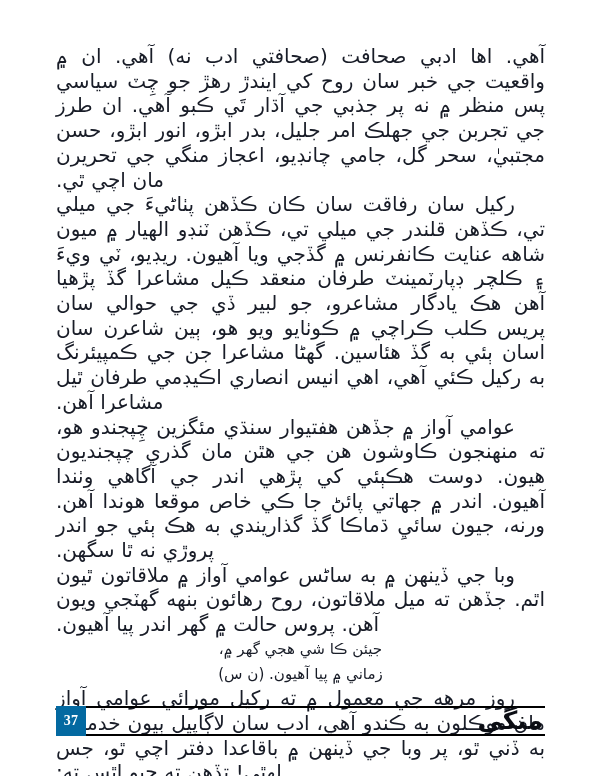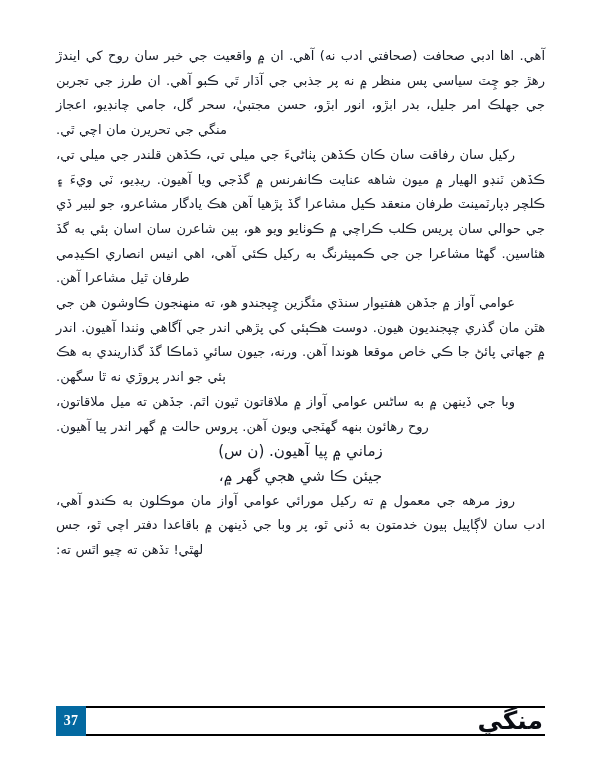--- a/index.html
+++ b/index.html
@@ -29,21 +29,21 @@
     top: 44px;
     left: 56px;
     width: 489px;
     direction: rtl;
     text-align: justify;
     text-justify: inter-word;
   }
 
   .para {
     margin: 0 0 0 0;
-    font-size: 13px;
+    font-size: 20px;
     line-height: 24.7px;
     text-align: justify;
     text-align-last: left;
     direction: rtl;
     letter-spacing: 0.1px;
     word-spacing: 0.3px;
     color: #181c27;
   }
 
   .para.indent {
@@ -126,22 +126,22 @@
     <p class="para">آهي. اها ادبي صحافت (صحافتي ادب نه) آهي. ان ۾ واقعيت جي خبر سان روح کي ايندڙ رهڙ جو چِٽ سياسي پس منظر ۾ نه پر جذبي جي آڌار تَي ڪبو آهي. ان طرز جي تجربن جي جهلڪ امر جليل، بدر ابڙو، انور ابڙو، حسن مجتبيٰ، سحر گل، جامي چانڊيو، اعجاز منگي جي تحريرن مان اچي ٿي.</p>
 
     <p class="para indent">رکيل سان رفاقت سان ڪان ڪڏهن پٺاڻيءَ جي ميلي تي، ڪڏهن قلندر جي ميلي تي، ڪڏهن ٽنڊو الهيار ۾ ميون شاهه عنايت ڪانفرنس ۾ گڏجي ويا آهيون. ريڊيو، ٽي ويءَ ۽ ڪلچر ڊپارٽمينٽ طرفان منعقد ڪيل مشاعرا گڏ پڙهيا آهن هڪ يادگار مشاعرو، جو لبير ڏي جي حوالي سان پريس ڪلب ڪراچي ۾ ڪوٺايو ويو هو، ٻين شاعرن سان اسان ٻئي به گڏ هئاسين. گهڻا مشاعرا جن جي ڪمپيئرنگ به رکيل ڪئي آهي، اهي انيس انصاري اڪيڊمي طرفان ٿيل مشاعرا آهن.</p>
 
     <p class="para indent">عوامي آواز ۾ جڏهن هفتيوار سنڌي مئگزين چِپجندو هو، ته منهنجون ڪاوشون هن جي هٿن مان گذري چپجنديون هيون. دوست هڪٻئي کي پڙهي اندر جي آگاهي وٺندا آهيون. اندر ۾ جهاتي پائڻ جا ڪي خاص موقعا هوندا آهن. ورنه، جيون سائيِ ڌماڪا گڏ گذاريندي به هڪ ٻئي جو اندر پروڙي نه ٿا سگهن.</p>
 
 
     <p class="para indent">وبا جي ڏينهن ۾ به ساڻس عوامي آواز ۾ ملاقاتون ٿيون اٿم. جڏهن ته ميل ملاقاتون، روح رهائون بنهه گهٽجي ويون آهن. پروس حالت ۾ گهر اندر پيا آهيون.</p>
 
     <div class="verse">
+      <span class="verse-line">جيئن ڪا شي هجي گهر ۾،</span>
       <span class="verse-line">زماني ۾ پيا آهيون. (ن س)</span>
-      <span class="verse-line">جيئن ڪا شي هجي گهر ۾،</span>
     </div>
 
 
     <p class="para indent">روز مرهه جي معمول ۾ ته رکيل مورائي عوامي آواز مان موڪلون به ڪندو آهي، ادب سان لاڳاپيل ٻيون خدمتون به ڏني ٿو، پر وبا جي ڏينهن ۾ باقاعدا دفتر اچي ٿو، جس لهٿي! تڏهن ته چيو اٿس ته:</p>
 
   </div>
 
   <div class="footer">
     <div class="rule top"></div>
     <div class="rule bottom"></div>

